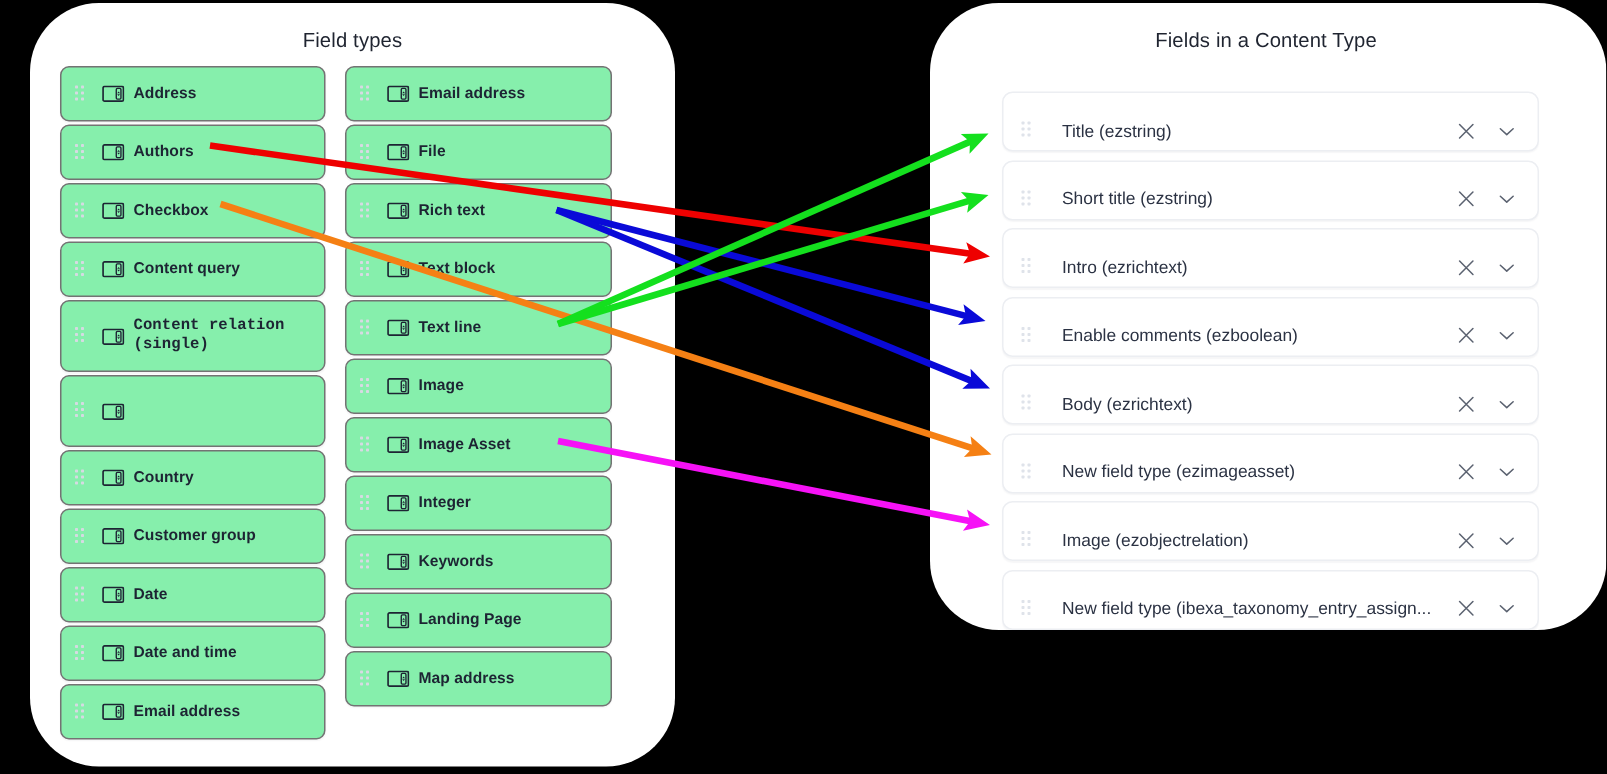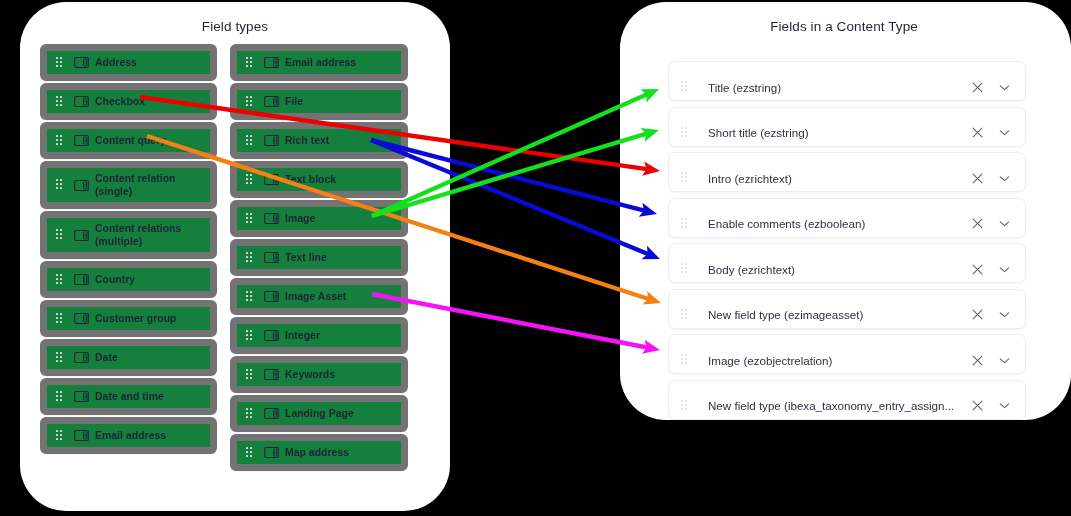--- a/index.html
+++ b/index.html
@@ -46,29 +46,29 @@
   }
   #ft-col-a { left: 20px;  width: 177px; }
   #ft-col-b { left: 210px; width: 178px; }
 
   .ft-card {
     position: relative;
     box-sizing: border-box;
     width: 100%;
     min-height: 37px;
     margin-bottom: 2px;
-    background: #15803d;
-    border: 7px solid #737373;
+    background: #86efac;
+    border: 1px solid #737373;
     border-radius: 6px;
     display: flex;
     align-items: center;
     padding: 0 8px 0 9px;
     box-shadow: 0 1px 1px rgba(26,34,56,.045);
   }
-  .ft-card.tall { min-height: 48px; }
+  .ft-card.tall { min-height: 48px; font-family: Liberation Mono, monospace; }
 
   .ft-label {
     font-size: 10.4px;
     font-weight: bold;
     color: #1d2433;
     line-height: 13px;
     letter-spacing: .05px;
   }
 
   
@@ -184,20 +184,39 @@
             <i></i>
           </span>
           <span class="ftype-icon">
             <svg viewBox="0 0 16 12" width="15" height="11">
               <rect x="0.6" y="0.6" width="14.8" height="10.8" rx="1.1" fill="none" stroke="#1d2433" stroke-width="1.2"></rect>
               <rect x="10.2" y="2.1" width="3.4" height="7.8" rx="0.8" fill="none" stroke="#1d2433" stroke-width="1"></rect>
               <path d="M11.9 4.4 L12.9 5.6 L10.9 5.6 Z" fill="#1d2433"></path>
               <path d="M11.9 7.6 L12.9 6.4 L10.9 6.4 Z" fill="#1d2433"></path>
             </svg>
           </span>
+          <span class="ft-label">Authors</span>
+        </div>
+        <div class="ft-card">
+          <span class="grip">
+            <i></i>
+            <i></i>
+            <i></i>
+            <i></i>
+            <i></i>
+            <i></i>
+          </span>
+          <span class="ftype-icon">
+            <svg viewBox="0 0 16 12" width="15" height="11">
+              <rect x="0.6" y="0.6" width="14.8" height="10.8" rx="1.1" fill="none" stroke="#1d2433" stroke-width="1.2"></rect>
+              <rect x="10.2" y="2.1" width="3.4" height="7.8" rx="0.8" fill="none" stroke="#1d2433" stroke-width="1"></rect>
+              <path d="M11.9 4.4 L12.9 5.6 L10.9 5.6 Z" fill="#1d2433"></path>
+              <path d="M11.9 7.6 L12.9 6.4 L10.9 6.4 Z" fill="#1d2433"></path>
+            </svg>
+          </span>
           <span class="ft-label">Checkbox</span>
         </div>
         <div class="ft-card">
           <span class="grip">
             <i></i>
             <i></i>
             <i></i>
             <i></i>
             <i></i>
             <i></i>
@@ -241,21 +260,20 @@
             <i></i>
           </span>
           <span class="ftype-icon">
             <svg viewBox="0 0 16 12" width="15" height="11">
               <rect x="0.6" y="0.6" width="14.8" height="10.8" rx="1.1" fill="none" stroke="#1d2433" stroke-width="1.2"></rect>
               <rect x="10.2" y="2.1" width="3.4" height="7.8" rx="0.8" fill="none" stroke="#1d2433" stroke-width="1"></rect>
               <path d="M11.9 4.4 L12.9 5.6 L10.9 5.6 Z" fill="#1d2433"></path>
               <path d="M11.9 7.6 L12.9 6.4 L10.9 6.4 Z" fill="#1d2433"></path>
             </svg>
           </span>
-          <span class="ft-label">Content relations (multiple)</span>
         </div>
         <div class="ft-card">
           <span class="grip">
             <i></i>
             <i></i>
             <i></i>
             <i></i>
             <i></i>
             <i></i>
           </span>
@@ -433,40 +451,40 @@
             <i></i>
           </span>
           <span class="ftype-icon">
             <svg viewBox="0 0 16 12" width="15" height="11">
               <rect x="0.6" y="0.6" width="14.8" height="10.8" rx="1.1" fill="none" stroke="#1d2433" stroke-width="1.2"></rect>
               <rect x="10.2" y="2.1" width="3.4" height="7.8" rx="0.8" fill="none" stroke="#1d2433" stroke-width="1"></rect>
               <path d="M11.9 4.4 L12.9 5.6 L10.9 5.6 Z" fill="#1d2433"></path>
               <path d="M11.9 7.6 L12.9 6.4 L10.9 6.4 Z" fill="#1d2433"></path>
             </svg>
           </span>
+          <span class="ft-label">Text line</span>
+        </div>
+        <div class="ft-card">
+          <span class="grip">
+            <i></i>
+            <i></i>
+            <i></i>
+            <i></i>
+            <i></i>
+            <i></i>
+          </span>
+          <span class="ftype-icon">
+            <svg viewBox="0 0 16 12" width="15" height="11">
+              <rect x="0.6" y="0.6" width="14.8" height="10.8" rx="1.1" fill="none" stroke="#1d2433" stroke-width="1.2"></rect>
+              <rect x="10.2" y="2.1" width="3.4" height="7.8" rx="0.8" fill="none" stroke="#1d2433" stroke-width="1"></rect>
+              <path d="M11.9 4.4 L12.9 5.6 L10.9 5.6 Z" fill="#1d2433"></path>
+              <path d="M11.9 7.6 L12.9 6.4 L10.9 6.4 Z" fill="#1d2433"></path>
+            </svg>
+          </span>
           <span class="ft-label">Image</span>
-        </div>
-        <div class="ft-card">
-          <span class="grip">
-            <i></i>
-            <i></i>
-            <i></i>
-            <i></i>
-            <i></i>
-            <i></i>
-          </span>
-          <span class="ftype-icon">
-            <svg viewBox="0 0 16 12" width="15" height="11">
-              <rect x="0.6" y="0.6" width="14.8" height="10.8" rx="1.1" fill="none" stroke="#1d2433" stroke-width="1.2"></rect>
-              <rect x="10.2" y="2.1" width="3.4" height="7.8" rx="0.8" fill="none" stroke="#1d2433" stroke-width="1"></rect>
-              <path d="M11.9 4.4 L12.9 5.6 L10.9 5.6 Z" fill="#1d2433"></path>
-              <path d="M11.9 7.6 L12.9 6.4 L10.9 6.4 Z" fill="#1d2433"></path>
-            </svg>
-          </span>
-          <span class="ft-label">Text line</span>
         </div>
         <div class="ft-card">
           <span class="grip">
             <i></i>
             <i></i>
             <i></i>
             <i></i>
             <i></i>
             <i></i>
           </span>

